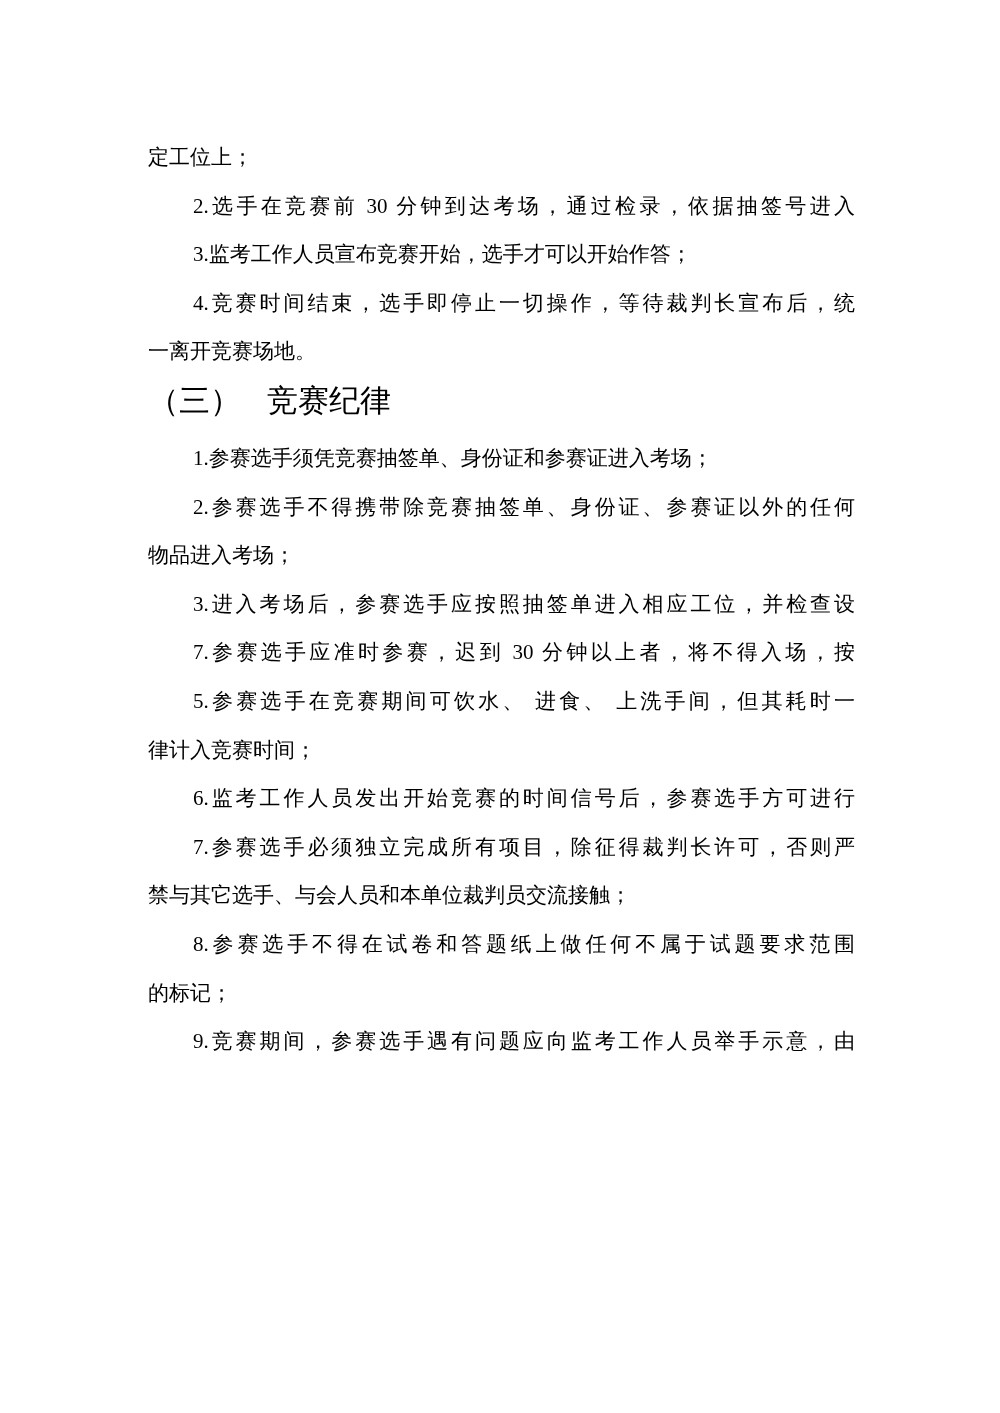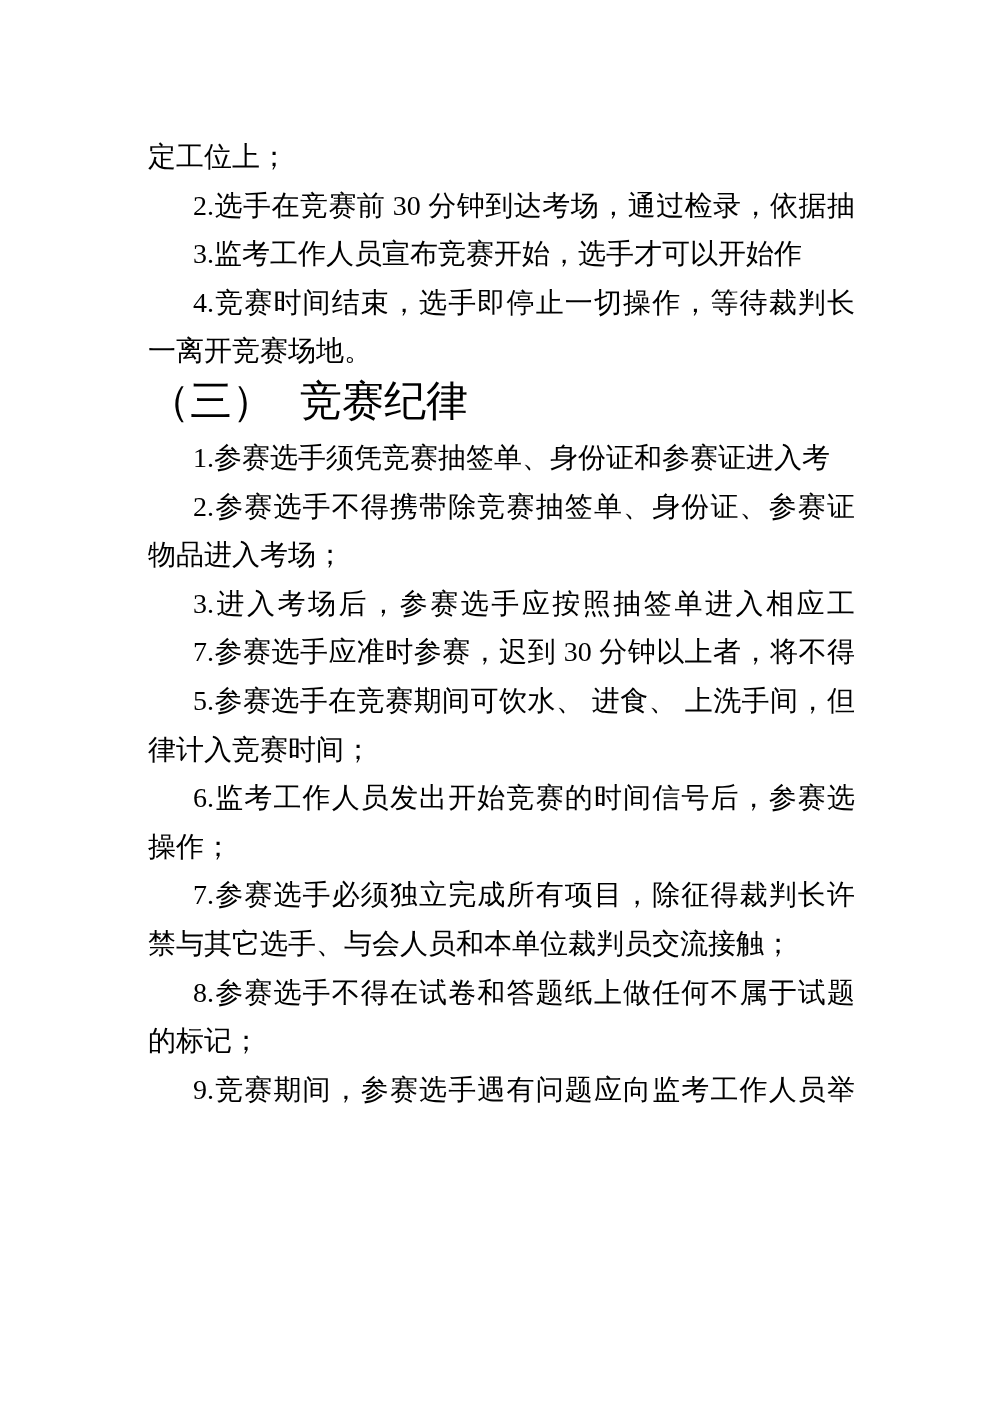--- a/index.html
+++ b/index.html
@@ -18,35 +18,35 @@
   }
   .content {
     position: absolute;
     left: 148px;
     top: 133px;
     width: 707px;
   }
   .line {
     height: 48.6px;
     line-height: 48.6px;
-    font-size: 28px;
+    font-size: 21px;
     white-space: normal;
     overflow: hidden;
     color: #000000;
   }
   .line.indent {
     padding-left: 45px;
   }
   .line.justify {
     text-align: justify;
     text-align-last: justify;
     font-family: Liberation Serif, serif;
   }
   .line.heading {
-    font-size: 42px;
+    font-size: 31px;
     height: 50px;
     line-height: 50px;
     margin-bottom: 8px;
   }
   .heading-title {
     margin-left: 26px;
   }
 </style>
 </head>
 <body>
@@ -60,20 +60,19 @@
       <div class="line">一离开竞赛场地。</div>
       <div class="line heading"><span>（三）</span><span class="heading-title">竞赛纪律</span></div>
       <div class="line indent">1.参赛选手须凭竞赛抽签单、身份证和参赛证进入考场；</div>
       <div class="line indent justify">2.参赛选手不得携带除竞赛抽签单、身份证、参赛证以外的任何</div>
       <div class="line">物品进入考场；</div>
       <div class="line indent justify">3.进入考场后，参赛选手应按照抽签单进入相应工位，并检查设</div>
       <div class="line indent justify">7.参赛选手应准时参赛，迟到 30 分钟以上者，将不得入场，按</div>
       <div class="line indent justify">5.参赛选手在竞赛期间可饮水、 进食、 上洗手间，但其耗时一</div>
       <div class="line">律计入竞赛时间；</div>
       <div class="line indent justify">6.监考工作人员发出开始竞赛的时间信号后，参赛选手方可进行</div>
-      <div class="line">操作；</div>
       <div class="line indent justify">7.参赛选手必须独立完成所有项目，除征得裁判长许可，否则严</div>
       <div class="line">禁与其它选手、与会人员和本单位裁判员交流接触；</div>
       <div class="line indent justify">8.参赛选手不得在试卷和答题纸上做任何不属于试题要求范围</div>
       <div class="line">的标记；</div>
       <div class="line indent justify">9.竞赛期间，参赛选手遇有问题应向监考工作人员举手示意，由</div>
     </div>
 </div>
 
 </body></html>

